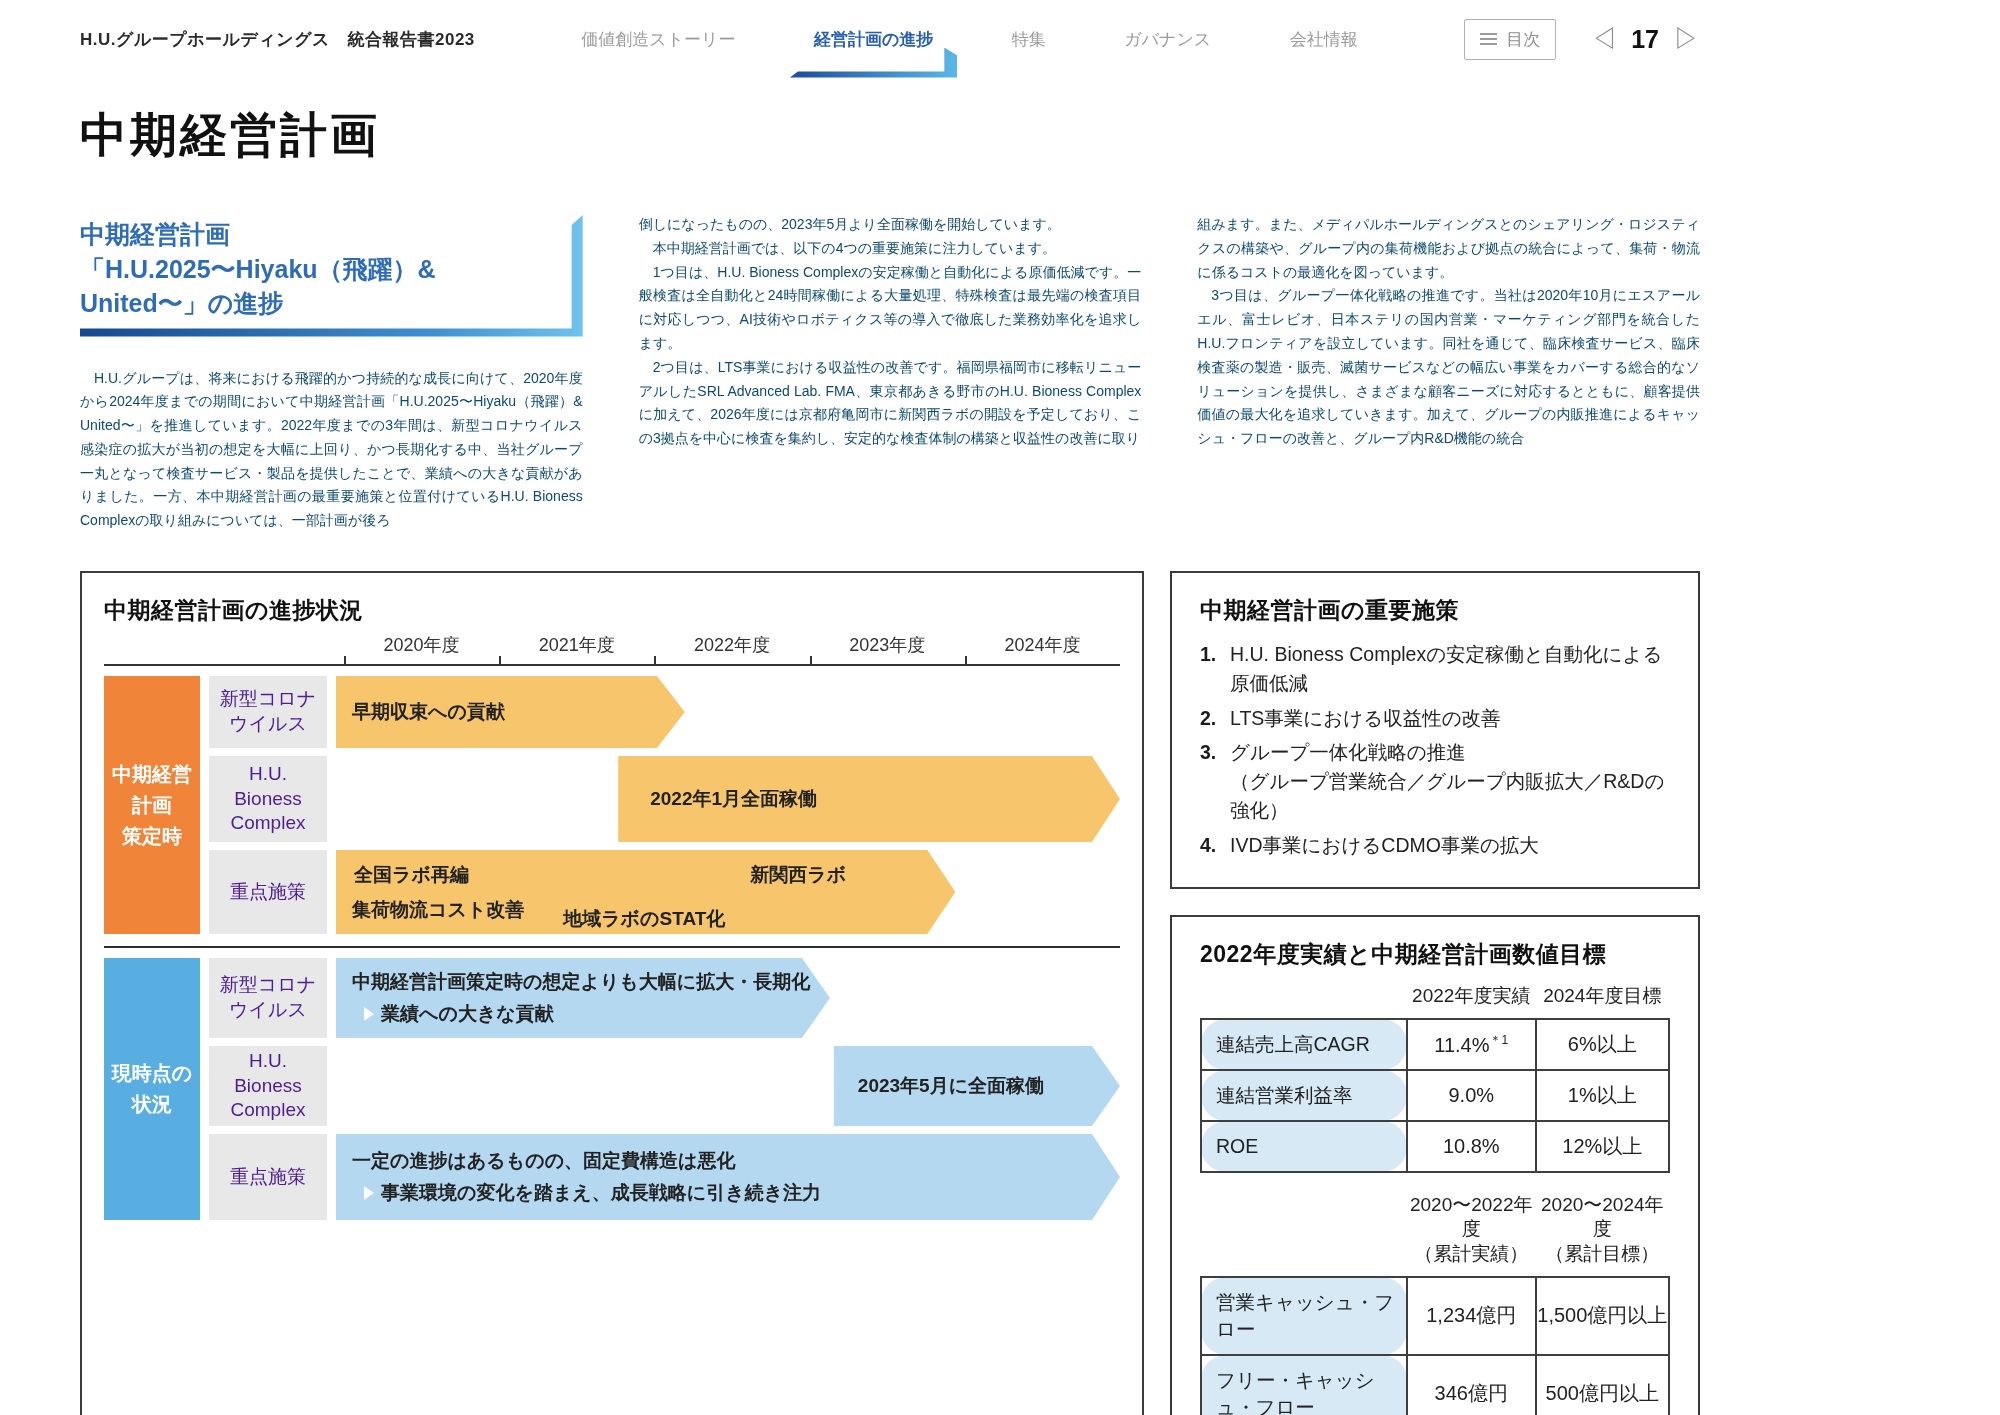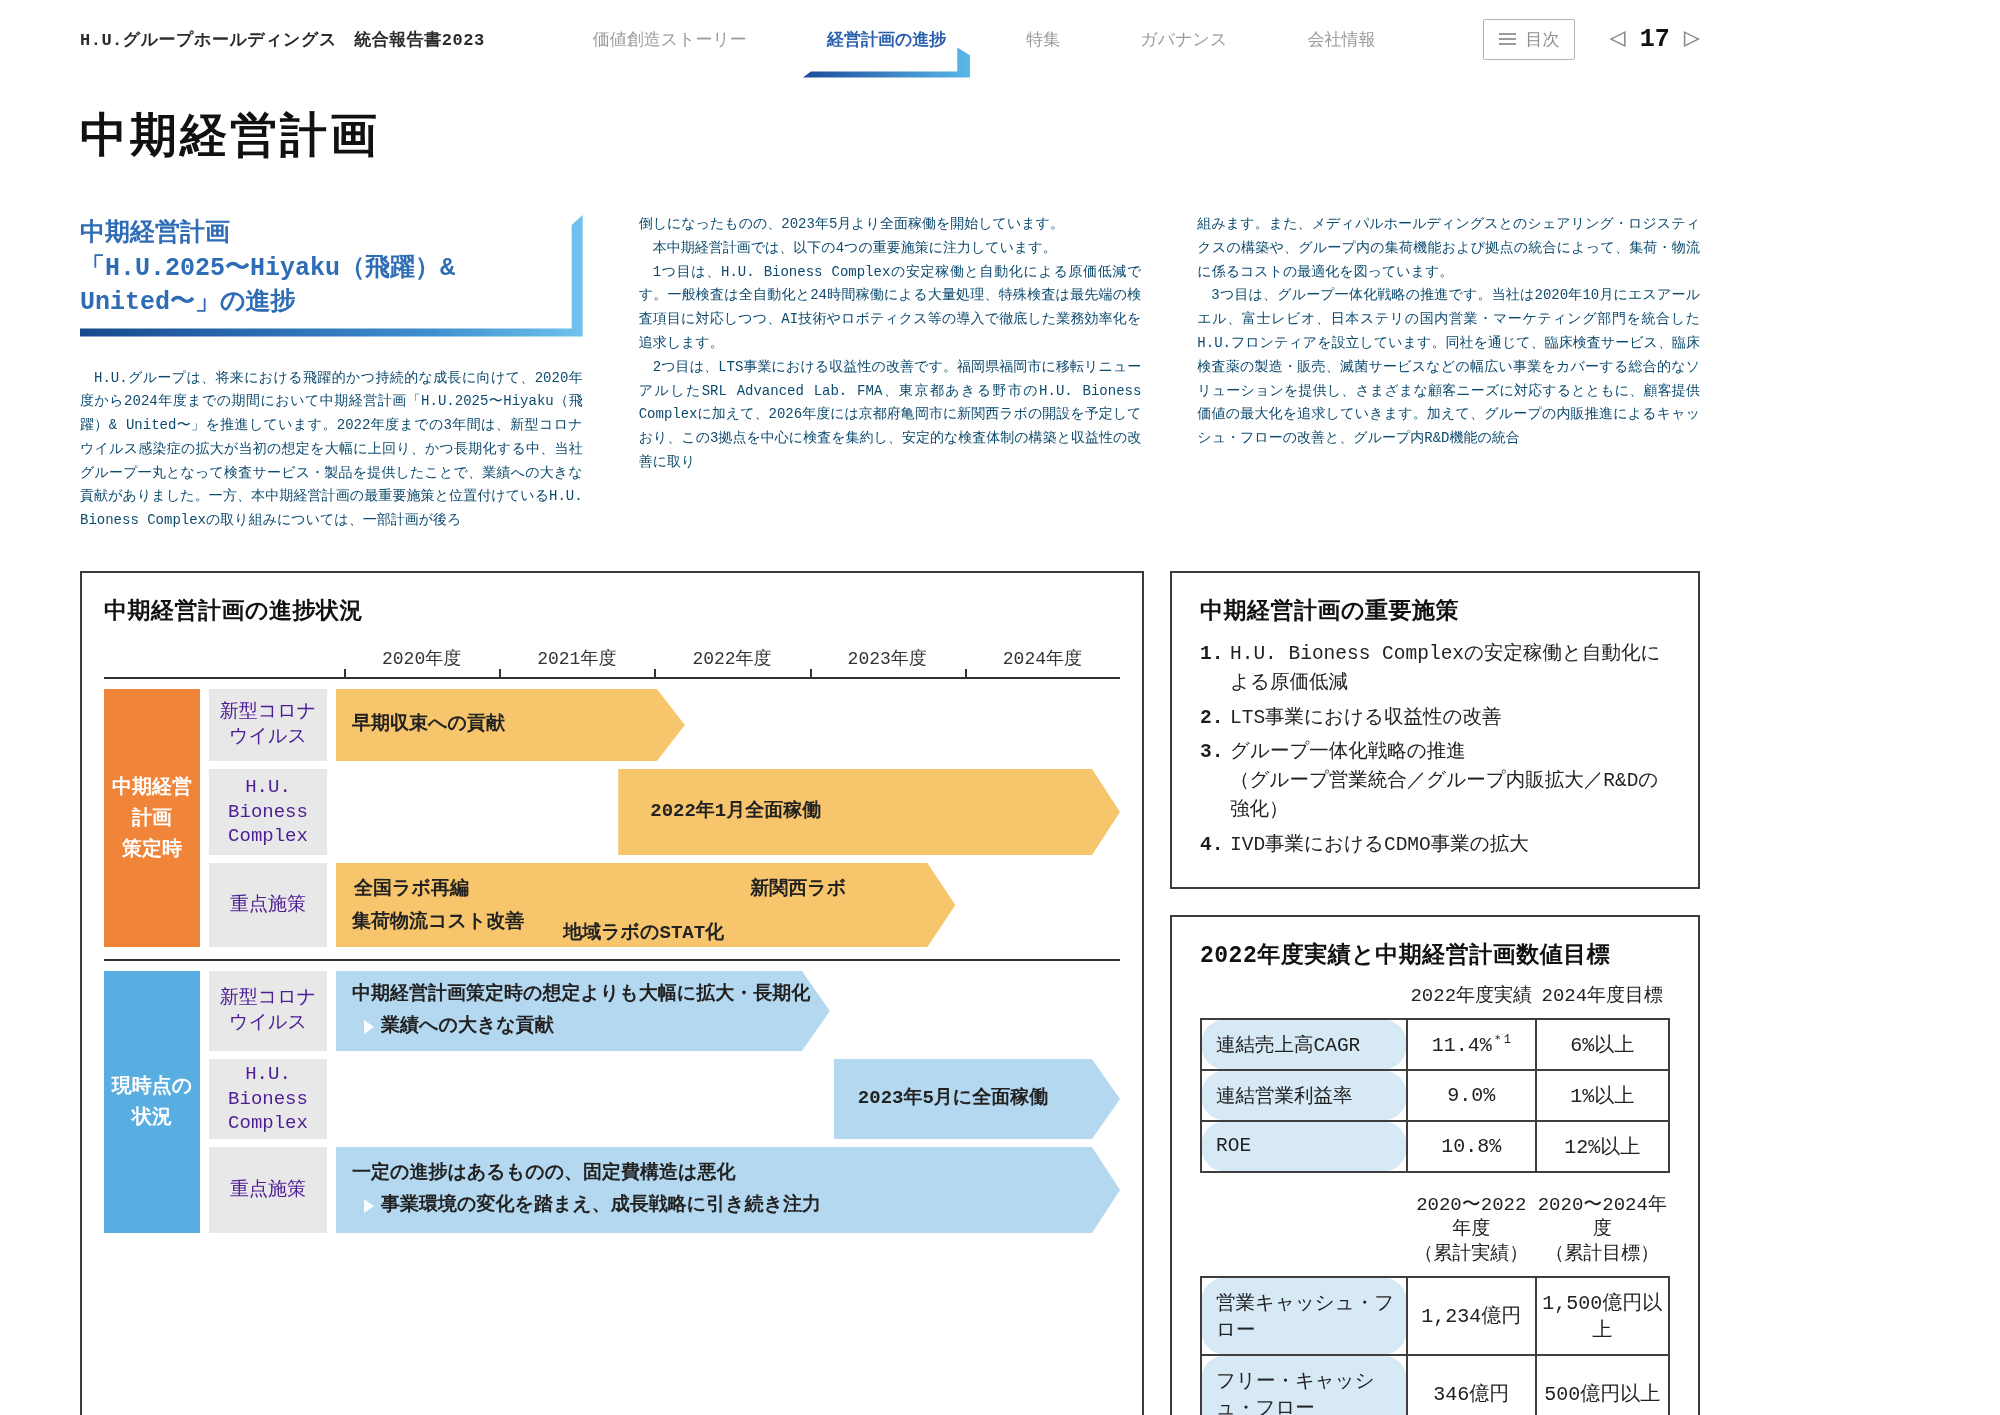--- a/index.html
+++ b/index.html
@@ -1,17 +1,17 @@
 <!DOCTYPE html>
 <html lang="ja"><head>
 <meta charset="utf-8">
 <style>
   html,body{margin:0;padding:0;background:#fff;}
   .page{position:relative;width:1780px;height:1415px;background:#fff;overflow:hidden;
-        font-family:Liberation Mono, monospace;color:#1c1c1c;}
+        font-family:Liberation Sans, sans-serif;color:#1c1c1c;}
 
   
   .topbar{display:flex;align-items:center;height:78px;padding:0 80px;}
   .doc-title{font-size:17px;font-weight:bold;color:#2b2b2b;letter-spacing:.5px;white-space:nowrap;}
   .topnav{flex:1;display:flex;justify-content:space-evenly;align-items:center;margin:0 30px;}
   .nav-item{position:relative;font-size:17px;color:#9b9b9b;cursor:pointer;padding:6px 2px;white-space:nowrap;}
   .nav-item.active{color:#2a5fae;font-weight:bold;}
   .bracket-sm{position:absolute;left:-22px;right:-22px;top:26px;height:30px;pointer-events:none;
     background:linear-gradient(90deg,#1c4d99,#5ab7e8);
     clip-path:polygon(8px 24px,calc(100% - 13px) 24px,calc(100% - 13px) 0,100% 8px,100% 30px,0 30px);}
@@ -34,21 +34,21 @@
   .bracket-lg{position:absolute;inset:0;pointer-events:none;
     background:linear-gradient(90deg,#16488f 0%,#3f8fd0 70%,#6fc3ec 100%);
     clip-path:polygon(0 calc(100% - 8px),calc(100% - 11px) calc(100% - 8px),calc(100% - 11px) 12px,100% 2px,100% 100%,0 100%);}
   p.body{margin:0;font-size:14px;line-height:1.70;text-align:justify;color:#0c4a6e;}
   p.body.indent{text-indent:1em;}
 
   
   .bottom{display:flex;gap:26px;margin:38px 80px 0;align-items:stretch;}
   .chart-box{width:1064px;flex:none;border:2px solid #3b3b3b;padding:22px 22px 24px;box-sizing:border-box;}
   .box-title{font-size:23px;font-weight:bold;color:#111;letter-spacing:.5px;}
-  .timeline-header{display:flex;border-bottom:2px solid #333;margin-top:20px;}
+  .timeline-header{display:flex;border-bottom:2px solid #333;margin-top:7px;}
   .th-spacer{width:240px;flex:none;}
   .years{flex:1;display:flex;}
   .yr{flex:1;text-align:center;font-size:18px;color:#333;padding-bottom:7px;position:relative;}
   .yr::before{content:"";position:absolute;left:0;bottom:0;width:2px;height:8px;background:#333;}
 
   .ggrid{display:grid;grid-template-columns:96px 118px 1fr;gap:8px 9px;margin-top:10px;}
   .ggrid.orange-g{grid-template-rows:72px 86px 84px;}
   .ggrid.blue-g{grid-template-rows:80px 80px 86px;}
   .gcell{grid-row:1/4;display:flex;align-items:center;justify-content:center;text-align:center;
     color:#fff;font-size:20px;font-weight:bold;line-height:1.55;white-space:pre-line;}

